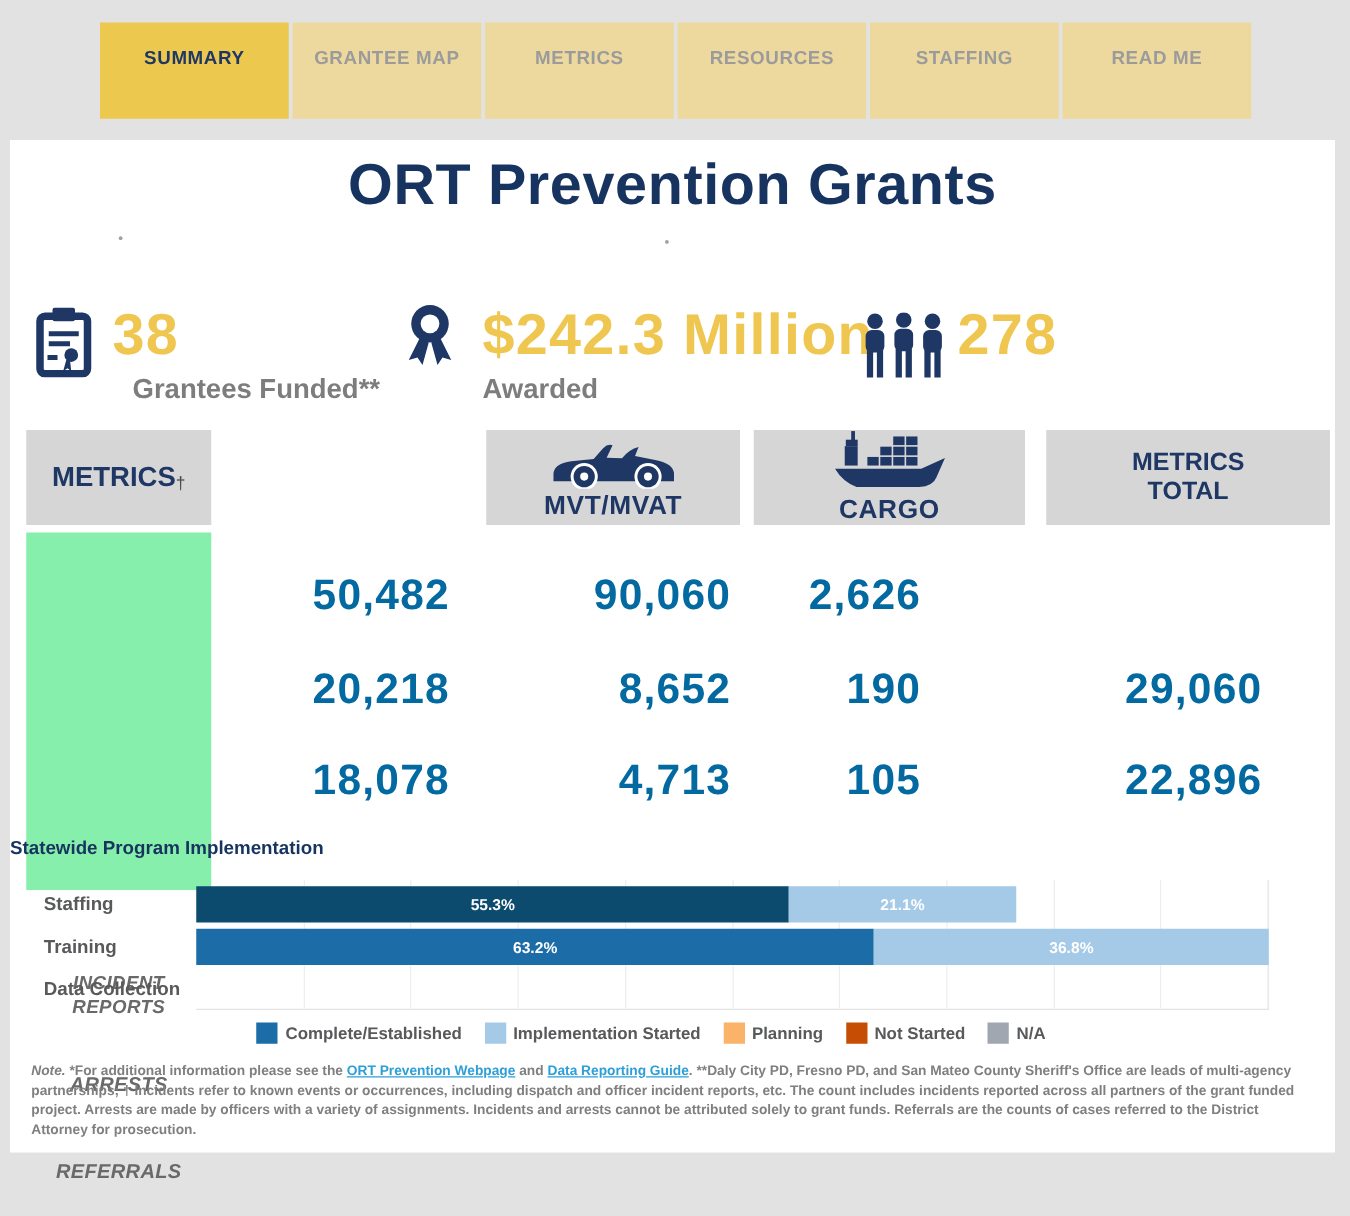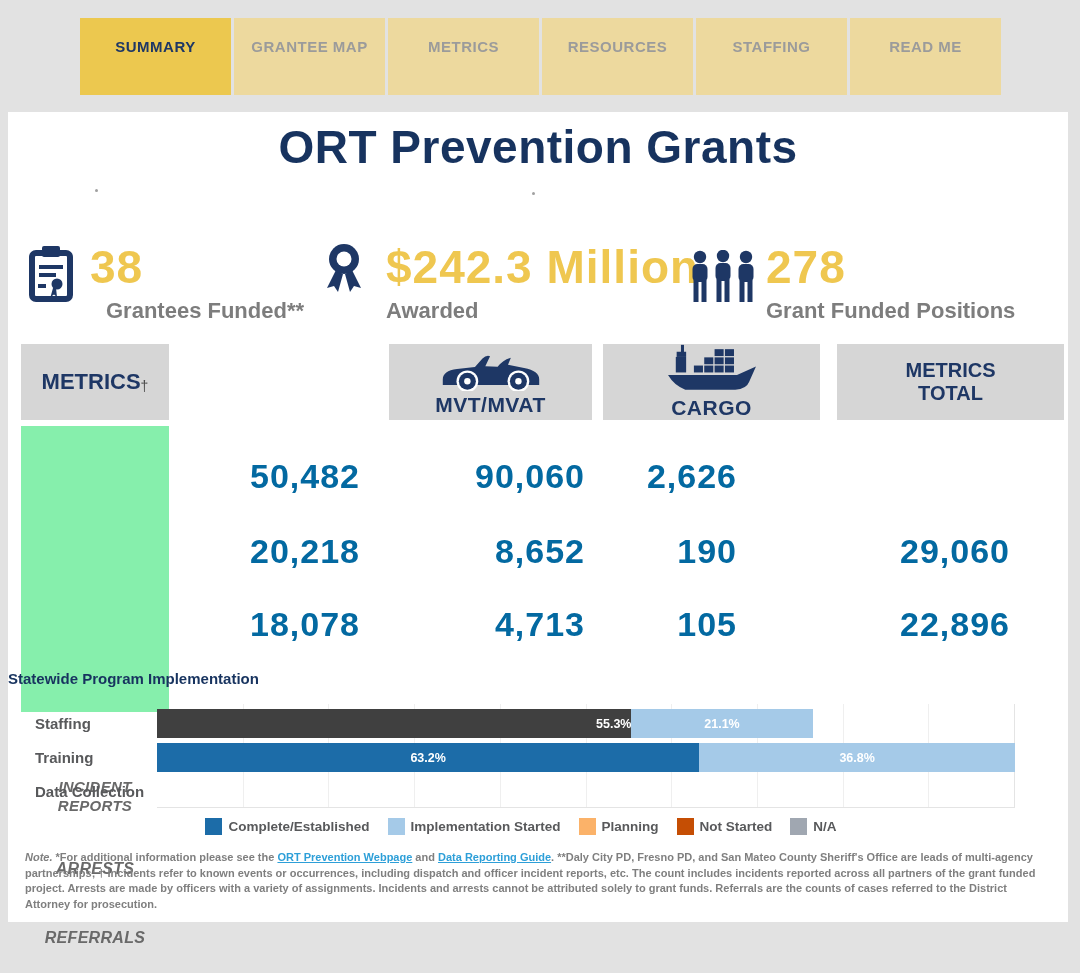--- a/index.html
+++ b/index.html
@@ -135,21 +135,20 @@
         <rect x="28.5" y="29" width="5" height="23"></rect>
         <rect x="36.5" y="29" width="5" height="23"></rect>
         <circle cx="58" cy="7" r="6.2"></circle>
         <rect x="50.5" y="14" width="15" height="18" rx="5"></rect>
         <rect x="51.5" y="30" width="5" height="22"></rect>
         <rect x="59.5" y="30" width="5" height="22"></rect>
       </g>
     </svg>
   </span>
   <div class="stat-value st3v">278</div>
-  <div class="stat-label st3l">Grant Funded Positions</div>
 
   <div class="hd hd1">
     <div class="hd-title"><span>METRICS</span><span class="dagger">†</span></div>
   </div>
 
 
   <div class="hd hd3">
     <span class="hd-ic">
       <svg width="104" height="44" viewBox="0 0 110 46">
         <path d="M4,40 L4,34 Q4,25 19,23 L38,21 L46,12 Q50,8 54,9.5 L49,20 L62,20.5 Q68,13 76,11 L73,18.5 L90,22 Q106,25 106,34 L106,40 Z" fill="currentColor"></path>
@@ -219,21 +218,21 @@
         <div class="gridline" style="left: 50%;"></div>
         <div class="gridline" style="left: 60%;"></div>
         <div class="gridline" style="left: 70%;"></div>
         <div class="gridline" style="left: 80%;"></div>
         <div class="gridline" style="left: 90%;"></div>
       </div>
     <div class="bar-rows">
         <div class="bar-row">
           <div class="bar-cat">Staffing</div>
           <div class="bar-track">
-            <div class="bar-seg" style="width: 55.3%; background: #404040; justify-content: flex-end;">
+            <div class="bar-seg" style="width: 55.3%; background: #0c4a6e;">
               <span class="bar-val">55.3%</span>
             </div>
             <div class="bar-seg" style="width: 21.1%; background: rgb(165, 202, 232);">
               <span class="bar-val">21.1%</span>
             </div>
           </div>
         </div>
         <div class="bar-row">
           <div class="bar-cat">Training</div>
           <div class="bar-track">

